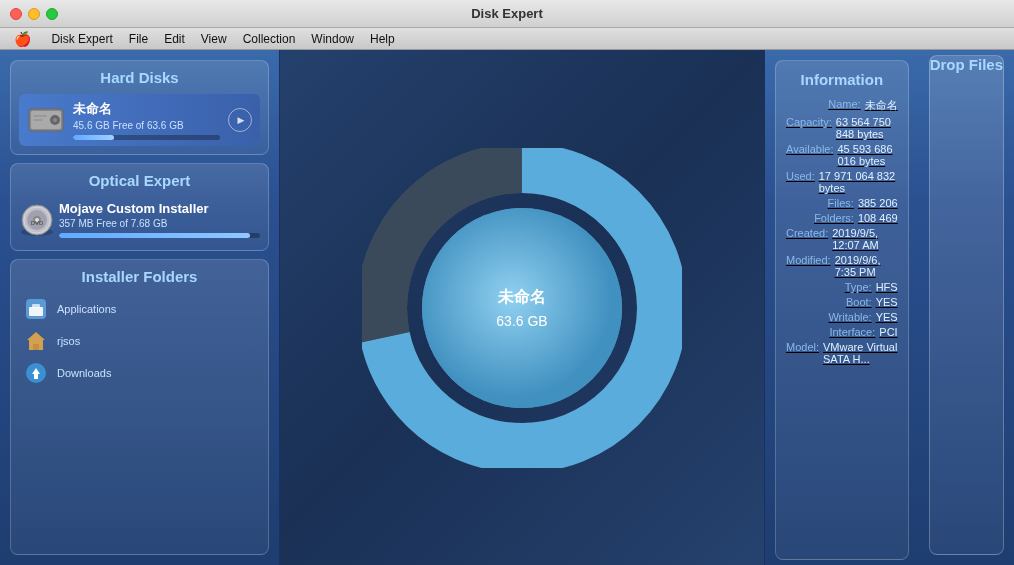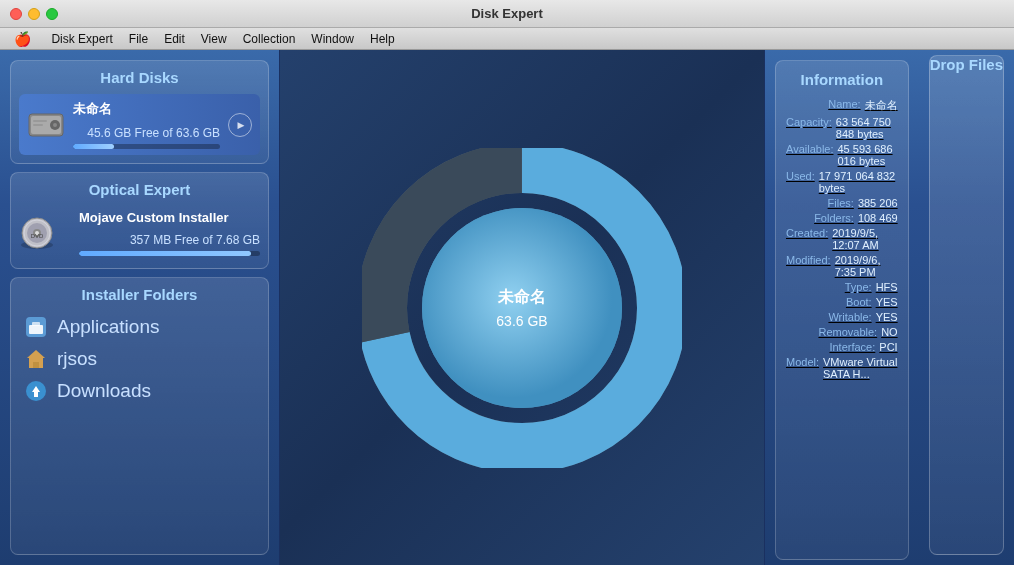--- a/index.html
+++ b/index.html
@@ -110,24 +110,23 @@
       height: 30px;
       flex-shrink: 0;
     }
     .disk-info { flex: 1; }
     .disk-name {
       font-size: 13px;
       font-weight: bold;
       color: white;
     }
     .disk-size {
-      font-size: 12px;
+      font-size: 10px;
       color: #c8e0ff;
-      margin-top: 8px;
-      text-align: right;
+      margin-top: 2px;
     }
     .progress-bar-bg {
       height: 5px;
       background: rgba(0,0,0,0.3);
       border-radius: 3px;
       margin-top: 4px;
       overflow: hidden;
     }
     .progress-bar-fill {
       height: 100%;
@@ -149,21 +148,21 @@
       content: '▶';
       font-size: 9px;
       color: rgba(255,255,255,0.8);
       margin-left: 2px;
     }
 
     
     .optical-item {
       display: flex;
       align-items: center;
-      gap: 24px;
+      gap: 4px;
       padding: 4px 0;
     }
 
     
     .folder-item {
       display: flex;
       align-items: center;
       gap: 10px;
       padding: 5px 6px;
       border-radius: 5px;
@@ -172,21 +171,21 @@
     .folder-icon {
       width: 22px;
       height: 22px;
       flex-shrink: 0;
       display: flex;
       align-items: center;
       justify-content: center;
       font-size: 18px;
     }
     .folder-label {
-      font-size: 19px;
+      font-size: 11px;
       color: #c8e0ff;
     }
 
     
     #center-area {
       flex: 1;
       display: flex;
       align-items: center;
       justify-content: center;
       position: relative;
@@ -450,24 +449,20 @@
           </div>
           <div class="info-row">
             <span class="info-label">Boot:</span>
             <span class="info-value">YES</span>
           </div>
           <div class="info-row">
             <span class="info-label">Writable:</span>
             <span class="info-value">YES</span>
           </div>
           <div class="info-row">
-            <span class="info-label">Removable:</span>
-            <span class="info-value">NO</span>
-          </div>
-          <div class="info-row">
             <span class="info-label">Interface:</span>
             <span class="info-value">PCI</span>
           </div>
           <div class="info-row">
             <span class="info-label">Model:</span>
             <span class="info-value">VMware Virtual SATA H...</span>
           </div>
         </div>
     </div>
     <div class="drop-files-btn">Drop Files</div>

